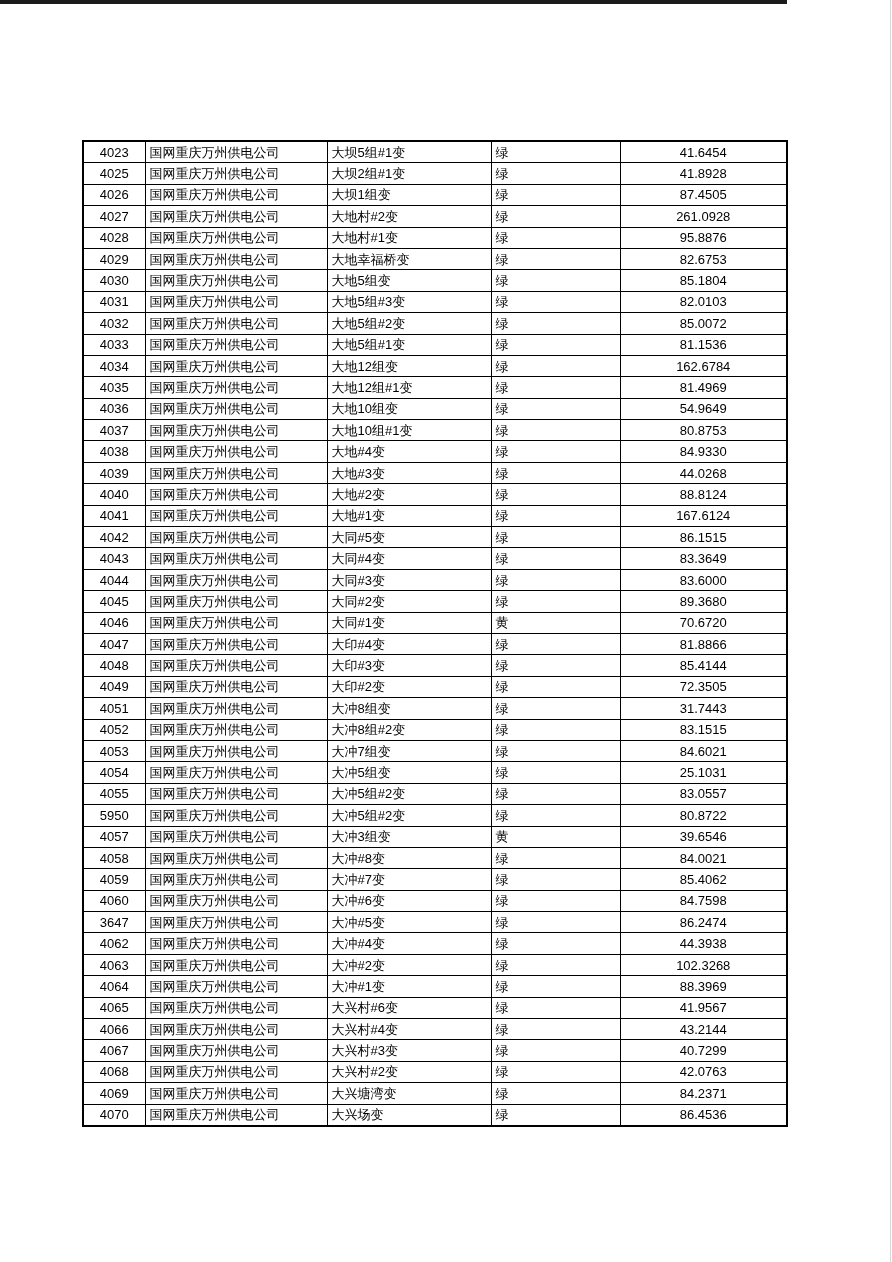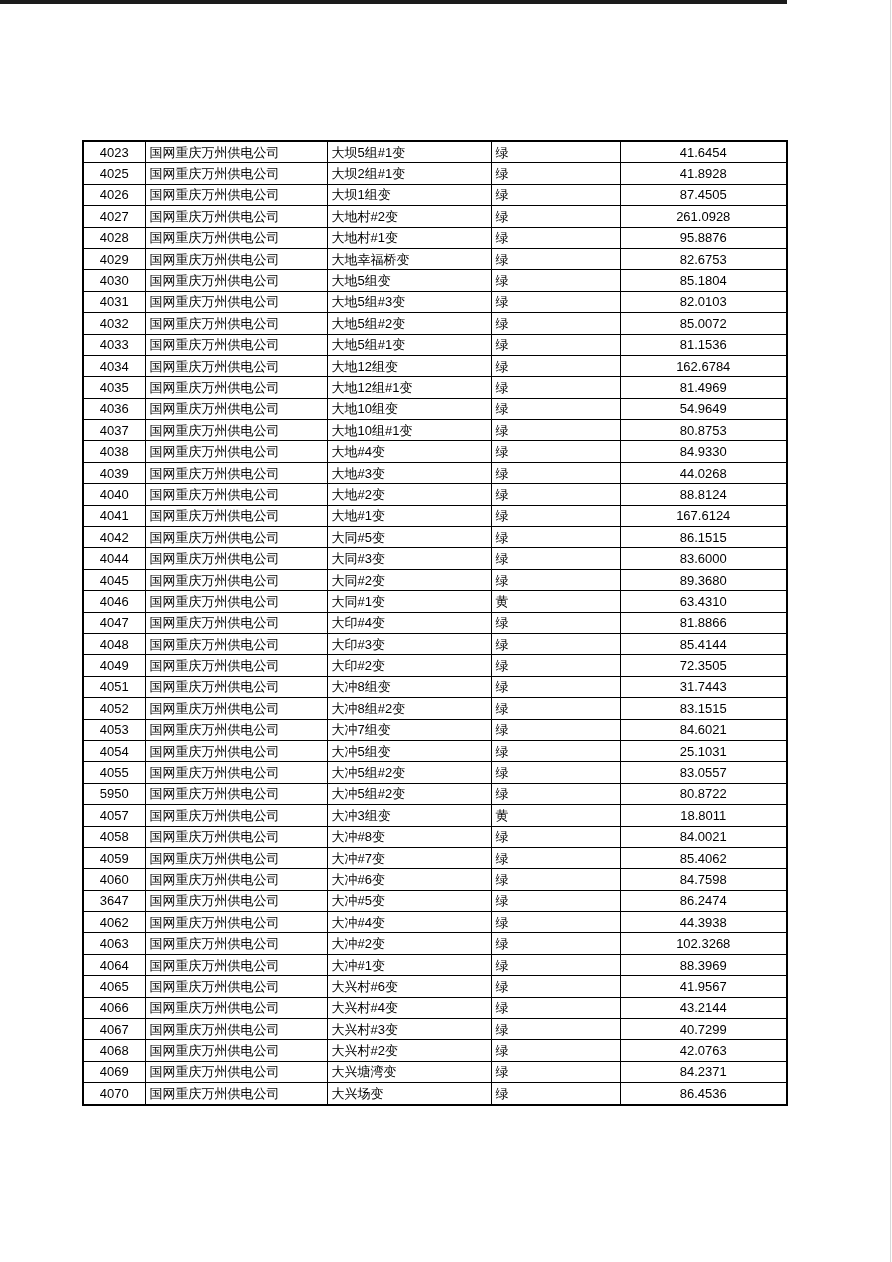--- a/index.html
+++ b/index.html
@@ -202,39 +202,46 @@
           <td class="al-center">167.6124</td>
         </tr>
         <tr>
           <td class="al-center">4042</td>
           <td class="al-left">国网重庆万州供电公司</td>
           <td class="al-left">大同#5变</td>
           <td class="al-left">绿</td>
           <td class="al-center">86.1515</td>
         </tr>
         <tr>
+          <td class="al-center">4043</td>
+          <td class="al-left">国网重庆万州供电公司</td>
+          <td class="al-left">大同#4变</td>
+          <td class="al-left">绿</td>
+          <td class="al-center">83.3649</td>
+        </tr>
+        <tr>
           <td class="al-center">4044</td>
           <td class="al-left">国网重庆万州供电公司</td>
           <td class="al-left">大同#3变</td>
           <td class="al-left">绿</td>
           <td class="al-center">83.6000</td>
         </tr>
         <tr>
           <td class="al-center">4045</td>
           <td class="al-left">国网重庆万州供电公司</td>
           <td class="al-left">大同#2变</td>
           <td class="al-left">绿</td>
           <td class="al-center">89.3680</td>
         </tr>
         <tr>
           <td class="al-center">4046</td>
           <td class="al-left">国网重庆万州供电公司</td>
           <td class="al-left">大同#1变</td>
           <td class="al-left">黄</td>
-          <td class="al-center">63.4310</td>
+          <td class="al-center">70.6720</td>
         </tr>
         <tr>
           <td class="al-center">4047</td>
           <td class="al-left">国网重庆万州供电公司</td>
           <td class="al-left">大印#4变</td>
           <td class="al-left">绿</td>
           <td class="al-center">81.8866</td>
         </tr>
         <tr>
           <td class="al-center">4048</td>
@@ -290,21 +297,21 @@
           <td class="al-left">国网重庆万州供电公司</td>
           <td class="al-left">大冲5组#2变</td>
           <td class="al-left">绿</td>
           <td class="al-center">80.8722</td>
         </tr>
         <tr>
           <td class="al-center">4057</td>
           <td class="al-left">国网重庆万州供电公司</td>
           <td class="al-left">大冲3组变</td>
           <td class="al-left">黄</td>
-          <td class="al-center">18.8011</td>
+          <td class="al-center">39.6546</td>
         </tr>
         <tr>
           <td class="al-center">4058</td>
           <td class="al-left">国网重庆万州供电公司</td>
           <td class="al-left">大冲#8变</td>
           <td class="al-left">绿</td>
           <td class="al-center">84.0021</td>
         </tr>
         <tr>
           <td class="al-center">4059</td>

